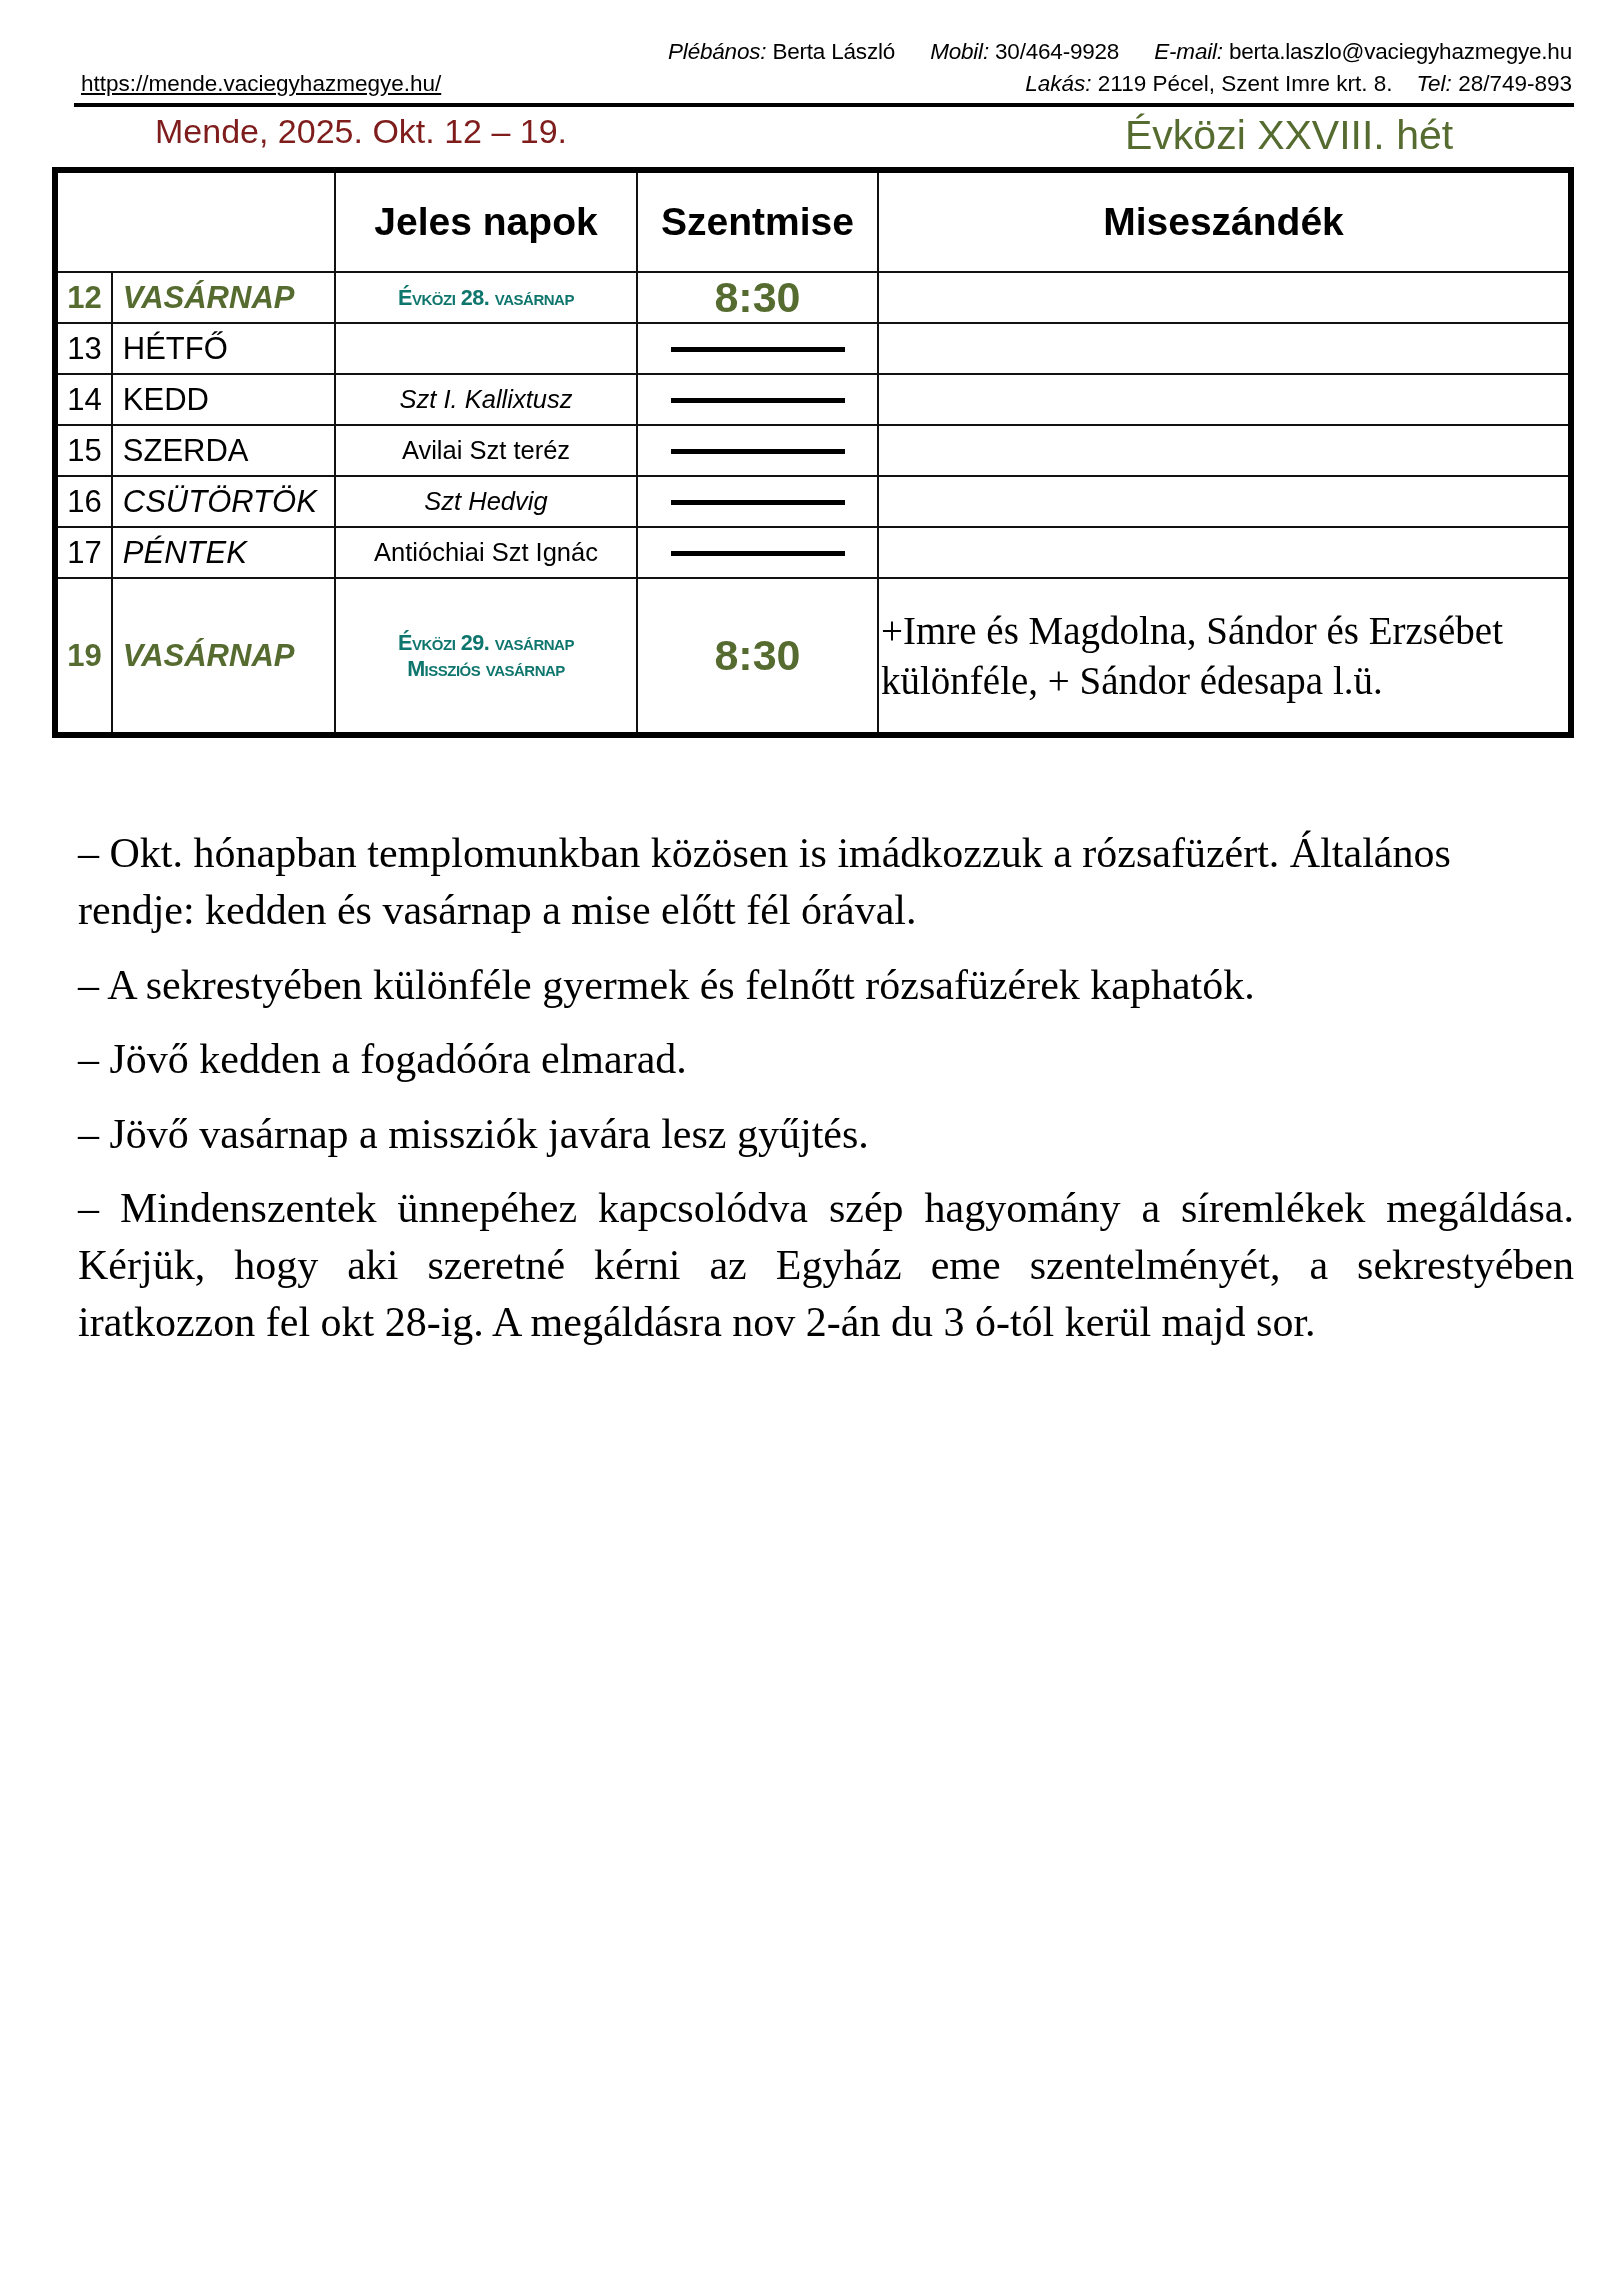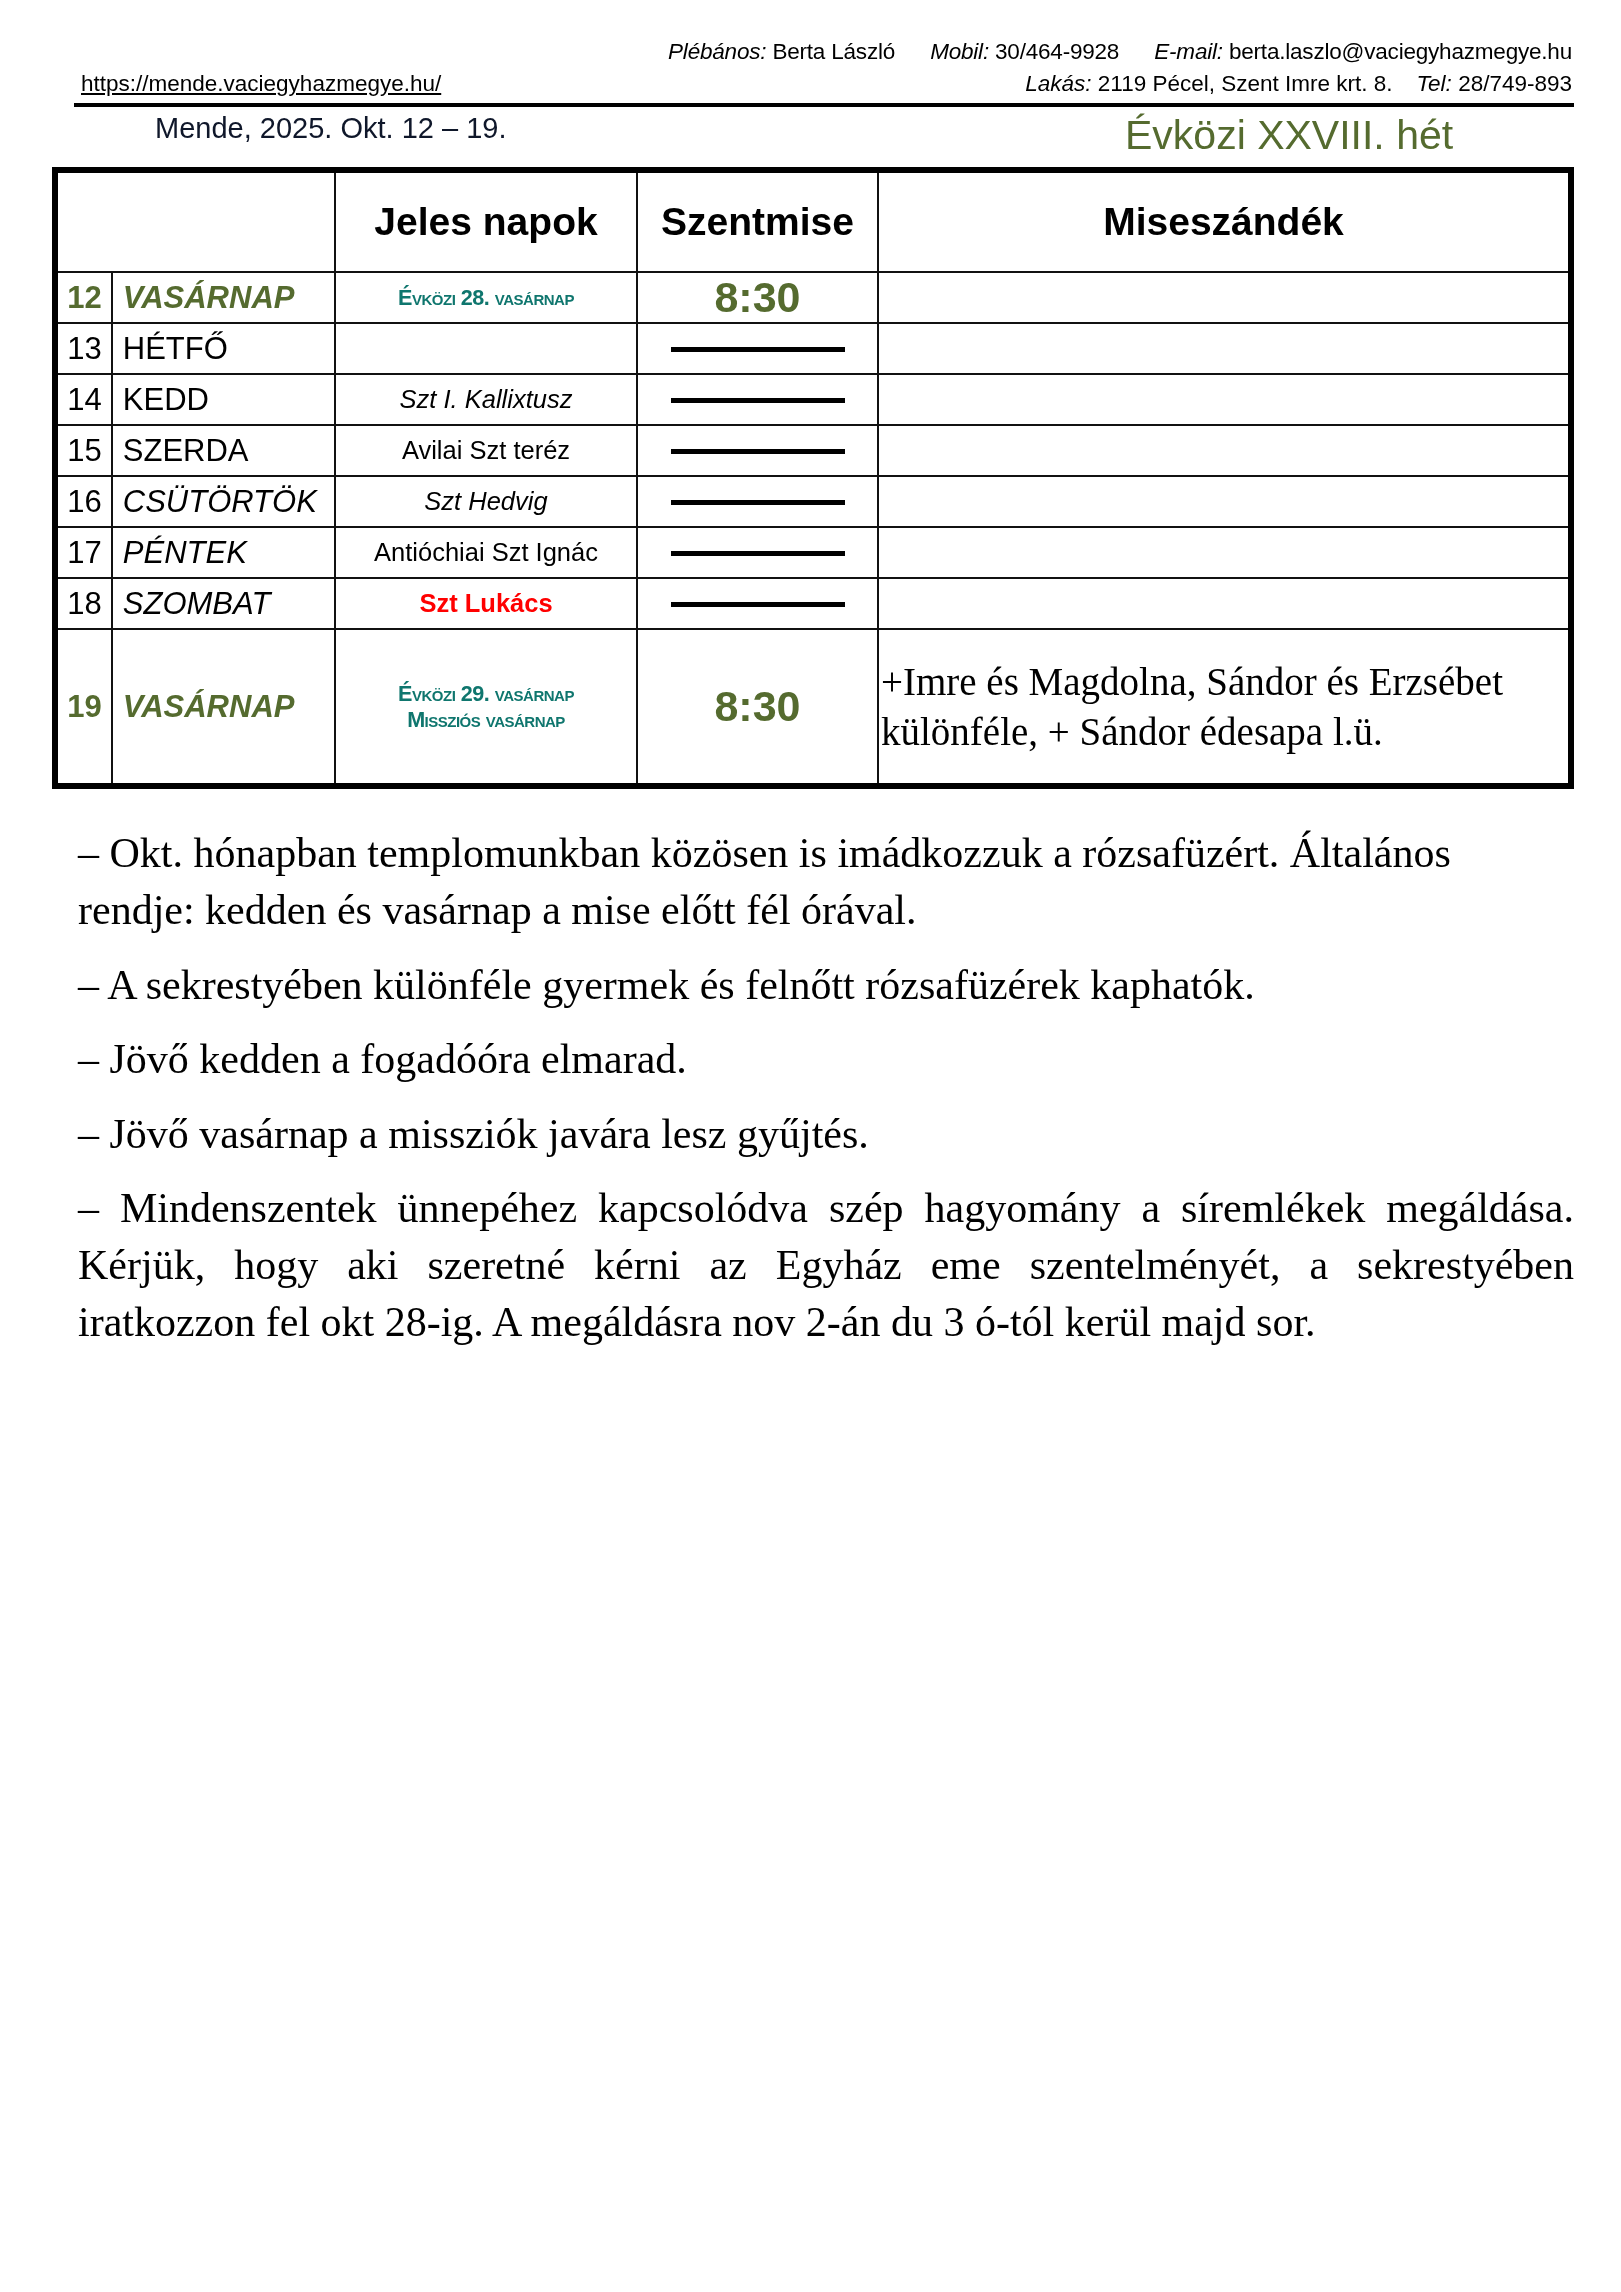--- a/index.html
+++ b/index.html
@@ -3,21 +3,21 @@
 <meta charset="utf-8">
 <style>
   html, body { margin: 0; padding: 0; background: #ffffff; }
   body { width: 1621px; height: 2293px; position: relative; overflow: hidden; font-family: "Liberation Sans", sans-serif; color: #000; }
   .hdr-line1 { position: absolute; top: 39px; right: 49px; font-size: 22.5px; font-family: "Liberation Sans", sans-serif; white-space: nowrap; letter-spacing: -0.2px; }
   .hdr-line2 { position: absolute; top: 71px; left: 81px; right: 49px; font-size: 22.5px; white-space: nowrap; text-decoration: underline; }
   .hdr-line2 .right { position: absolute; right: 0; top: 0; }
   .hdr-rule { position: absolute; top: 103px; left: 74px; width: 1500px; height: 3.9px; background: #000; }
   .lbl { font-style: italic; }
   .gap { display: inline-block; width: 29px; }
-  .title-left { position: absolute; top: 112px; left: 155px; font-size: 29px; color: #0f172a; }
+  .title-left { position: absolute; top: 112px; left: 155px; font-size: 34px; color: #7f1d1d; }
   .title-right { position: absolute; top: 112px; left: 1125px; font-size: 41px; color: #556b2f; }
 
   table.sched { position: absolute; top: 167px; left: 52px; width: 1522px; border-collapse: collapse; border: 6.9px solid #000; table-layout: fixed; }
   table.sched td, table.sched th { border: 2.9px solid #111; padding: 0; text-align: center; vertical-align: middle; overflow: hidden; }
   table.sched tr.head th { height: 98px; font-size: 39px; font-weight: bold; }
   table.sched tr.row td { height: 49px; }
   table.sched tr.row.last td { height: 153px; }
   .num { font-size: 31px; text-align: center; }
   .day { font-size: 31px; text-align: left !important; padding-left: 9.8px !important; white-space: nowrap; }
   .green { color: #556b2f; font-weight: bold; }
@@ -118,27 +118,20 @@
   </tr>
 
   <tr class="row">
     <td class="num">17</td>
     <td class="day italic">PÉNTEK</td>
     <td class="jeles bold">Antióchiai Szt Ignác</td>
     <td><span class="dash"></span></td>
     <td class="szandek"></td>
   </tr>
 
-  <tr class="row">
-    <td class="num">18</td>
-    <td class="day italic">SZOMBAT</td>
-    <td class="jeles red">Szt Lukács</td>
-    <td><span class="dash"></span></td>
-    <td class="szandek"></td>
-  </tr>
 
   <tr class="row last">
     <td class="num green">19</td>
     <td class="day green italic">VASÁRNAP</td>
     <td class="jeles sc">
       <div>Évközi 29. vasárnap</div>
       <div>Missziós vasárnap</div>
     </td>
     <td class="mise-time">8:30</td>
     <td class="szandek">+Imre és Magdolna, Sándor és Erzsébet különféle, + Sándor édesapa l.ü.</td>

